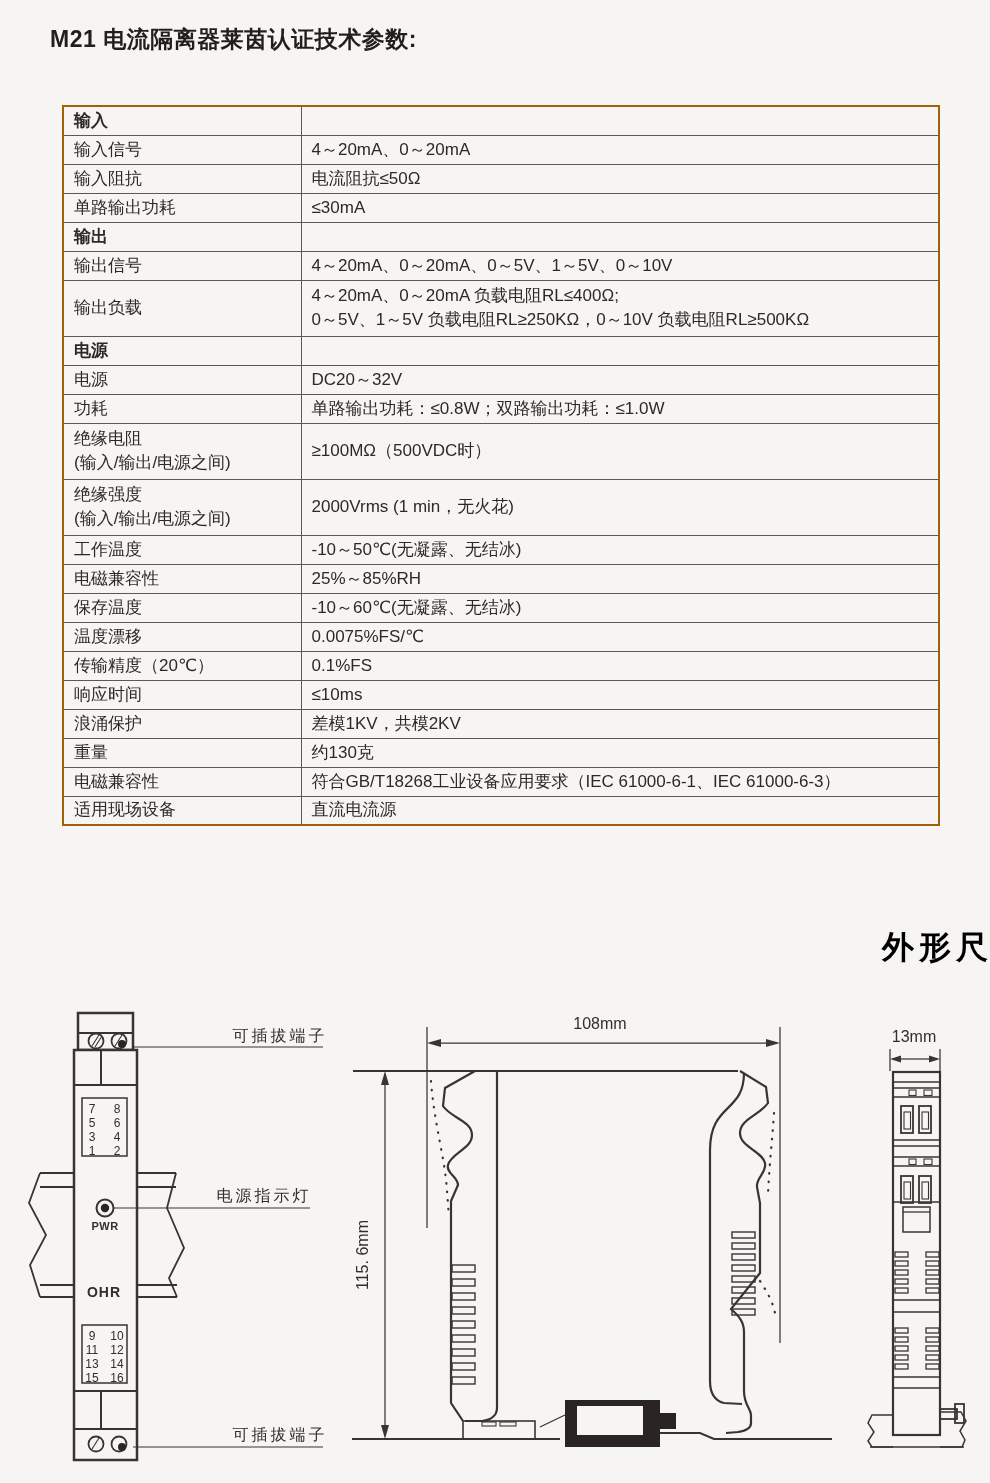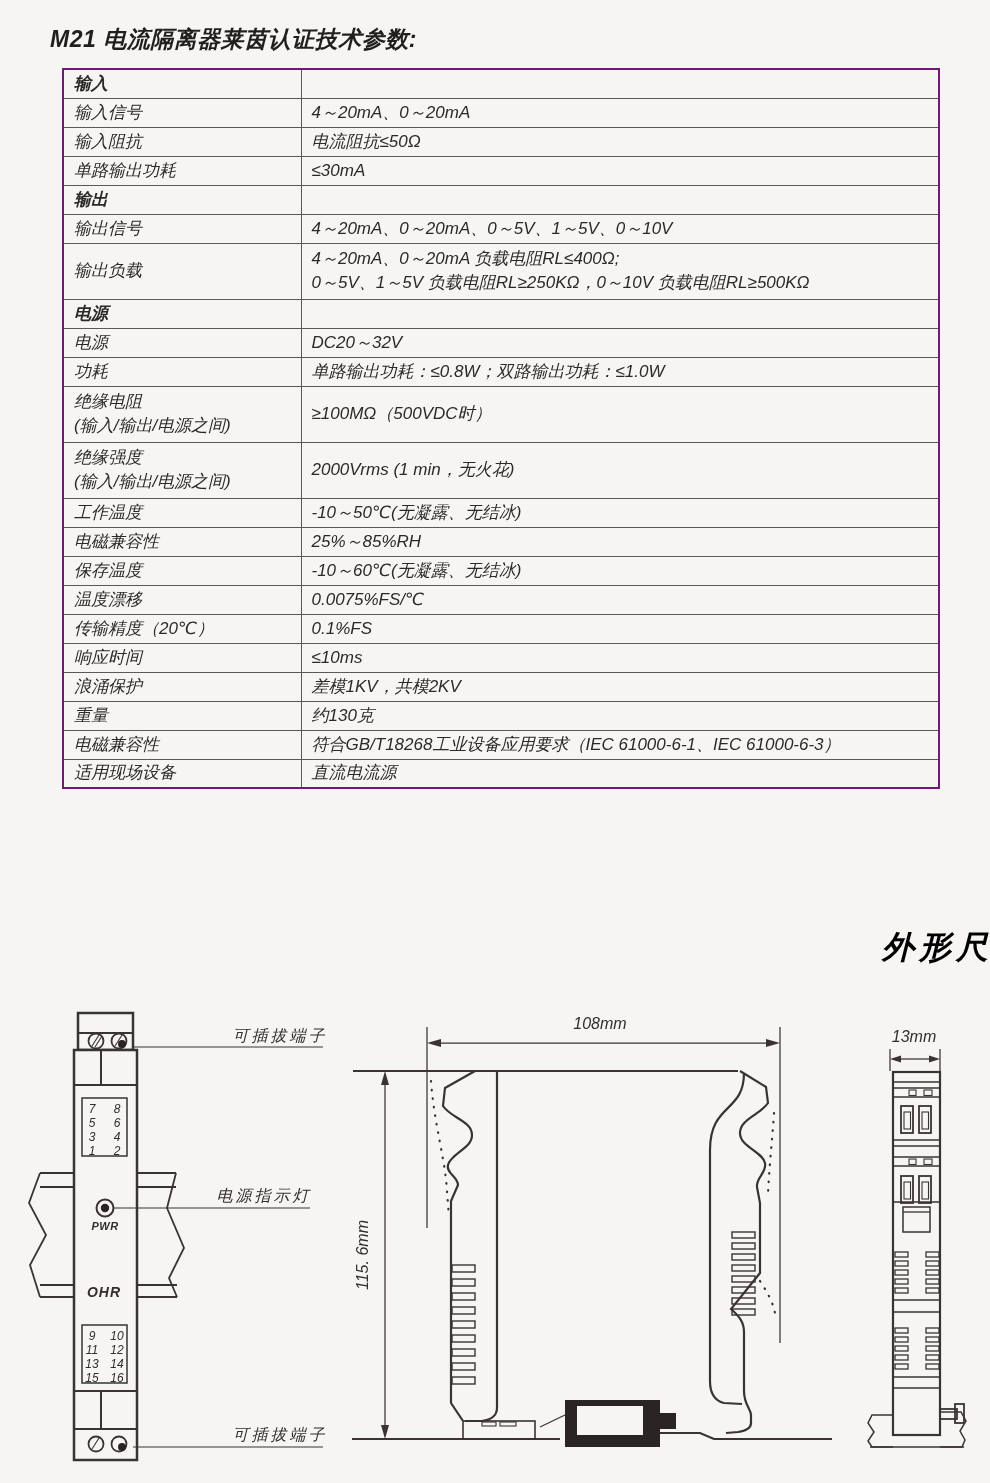--- a/index.html
+++ b/index.html
@@ -2,33 +2,33 @@
 <html><head>
 <meta charset="utf-8">
 <style>
   html,body { margin:0; padding:0; }
   body {
     width:990px; height:1483px;
     background:#f6f5f3;
     font-family:"Liberation Sans","DejaVu Sans",sans-serif;
     color:#2d2928;
   }
-  .page { position:relative; width:990px; height:1483px; overflow:hidden;font-style:italic; }
+  .page { position:relative; width:990px; height:1483px; overflow:hidden; }
 
   .title {
     position:absolute; left:50px; top:24px; margin:0;
     font-size:23px; font-weight:bold; color:#221e1e; letter-spacing:0.5px;
   }
 
   table.spec {
     position:absolute; left:62px; top:68px; width:878px;
     border-collapse:collapse; table-layout:fixed;
     font-size:17px; color:#2d2928;
   }
-  table.spec { border:2px solid #701a75; }
+  table.spec { border:2px solid #a16207;margin-top:37px; }
   table.spec td {
     border:1px solid #5d5856;
     padding:1px 10px;
     vertical-align:middle;
     line-height:24px;
   }
   table.spec col.c1 { width:238px; }
   table.spec tr { height:29px; }
   table.spec tr.dbl { height:56px; }
   table.spec tr.sec td:first-child { font-weight:bold; }

